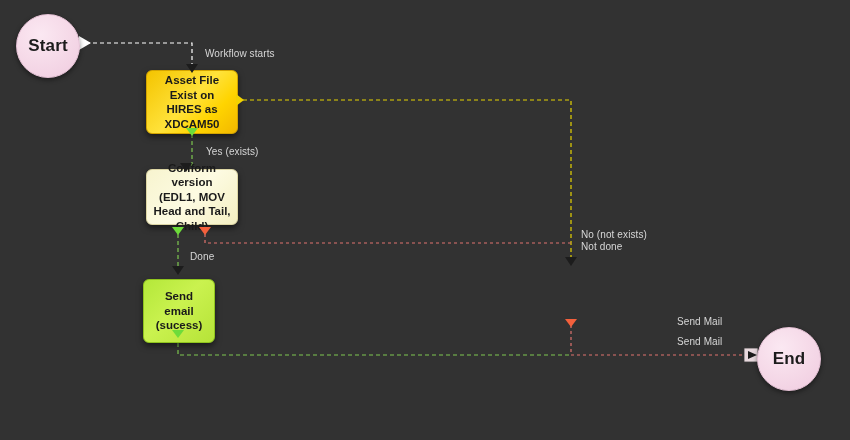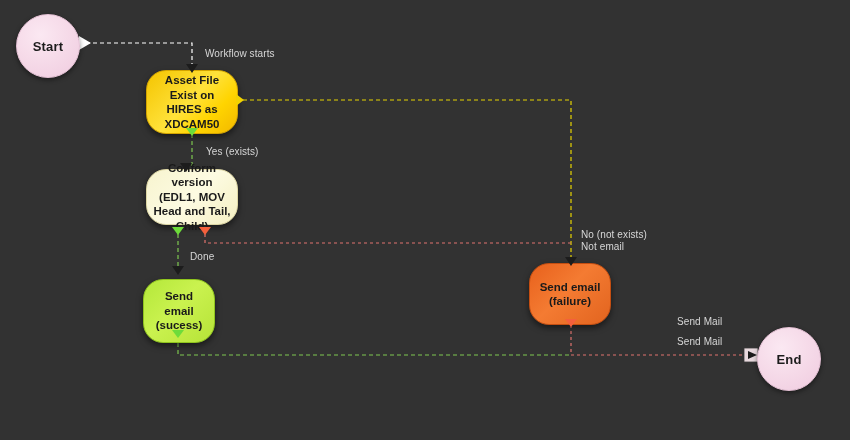--- a/index.html
+++ b/index.html
@@ -28,29 +28,29 @@
   .terminator {
     position: absolute;
     border-radius: 50%;
     background: radial-gradient(circle at 38% 32%, #fbe8f2 0%, #f6dbe9 45%, #efcbdf 100%);
     border: 1px solid #e6c2d6;
     box-shadow: 0 2px 5px rgba(0,0,0,0.45);
     display: flex;
     align-items: center;
     justify-content: center;
     color: #1c1c1c;
-    font-size: 13px;
+    font-size: 17px;
     font-weight: bold;
     letter-spacing: .2px;
   }
 
   
   .node {
     position: absolute;
-    border-radius: 20px;
+    border-radius: 6px;
     display: flex;
     align-items: center;
     justify-content: center;
     text-align: center;
     color: #1a1a1a;
     font-size: 11.5px;
     font-weight: bold;
     line-height: 14.5px;
     box-shadow: 0 3px 6px rgba(0,0,0,0.5);
     box-sizing: border-box;
@@ -148,37 +148,34 @@
   <div class="port port-down" style="left:180px; top:163px; border-top-color:#1c1c1c; border-top-width:9px;"></div>
   <div class="port port-down p-green" style="left:172px; top:227px;"></div>
   <div class="port port-down p-red" style="left:199px; top:227px;"></div>
 
   <div class="node node-green" style="left:143px; top:279px; width:72px; height:64px;">
     <span>Send email (sucess)</span>
   </div>
   <div class="port port-down" style="left:172px; top:266px; border-top-color:#1c1c1c; border-top-width:9px;"></div>
   <div class="port port-down p-green" style="left:172px; top:330px;"></div>
 
-  <div class="node node-orange" style="left:529px; top:263px; width:82px; height:62px;">
-    <span>Send email (failure)</span>
-  </div>
   <div class="port port-down" style="left:565px; top:257px; border-top-color:#1c1c1c; border-top-width:9px;"></div>
   <div class="port port-down p-red" style="left:565px; top:319px;"></div>
 
   <div class="terminator" style="left:757px; top:327px; width:62px; height:62px;">
     <span>End</span>
   </div>
 
   <div class="elabel" style="left:205px; top:48px;">Workflow starts</div>
 
   <div class="elabel" style="left:206px; top:146px;">Yes (exists)</div>
 
   <div class="elabel" style="left:581px; top:229px;">No (not exists)</div>
 
-  <div class="elabel" style="left:581px; top:241px;">Not email</div>
+  <div class="elabel" style="left:581px; top:241px;">Not done</div>
 
   <div class="elabel" style="left:190px; top:251px;">Done</div>
 
   <div class="elabel" style="left:677px; top:316px;">Send Mail</div>
 
   <div class="elabel" style="left:677px; top:336px;">Send Mail</div>
 
 </div>
 
 </body></html>

